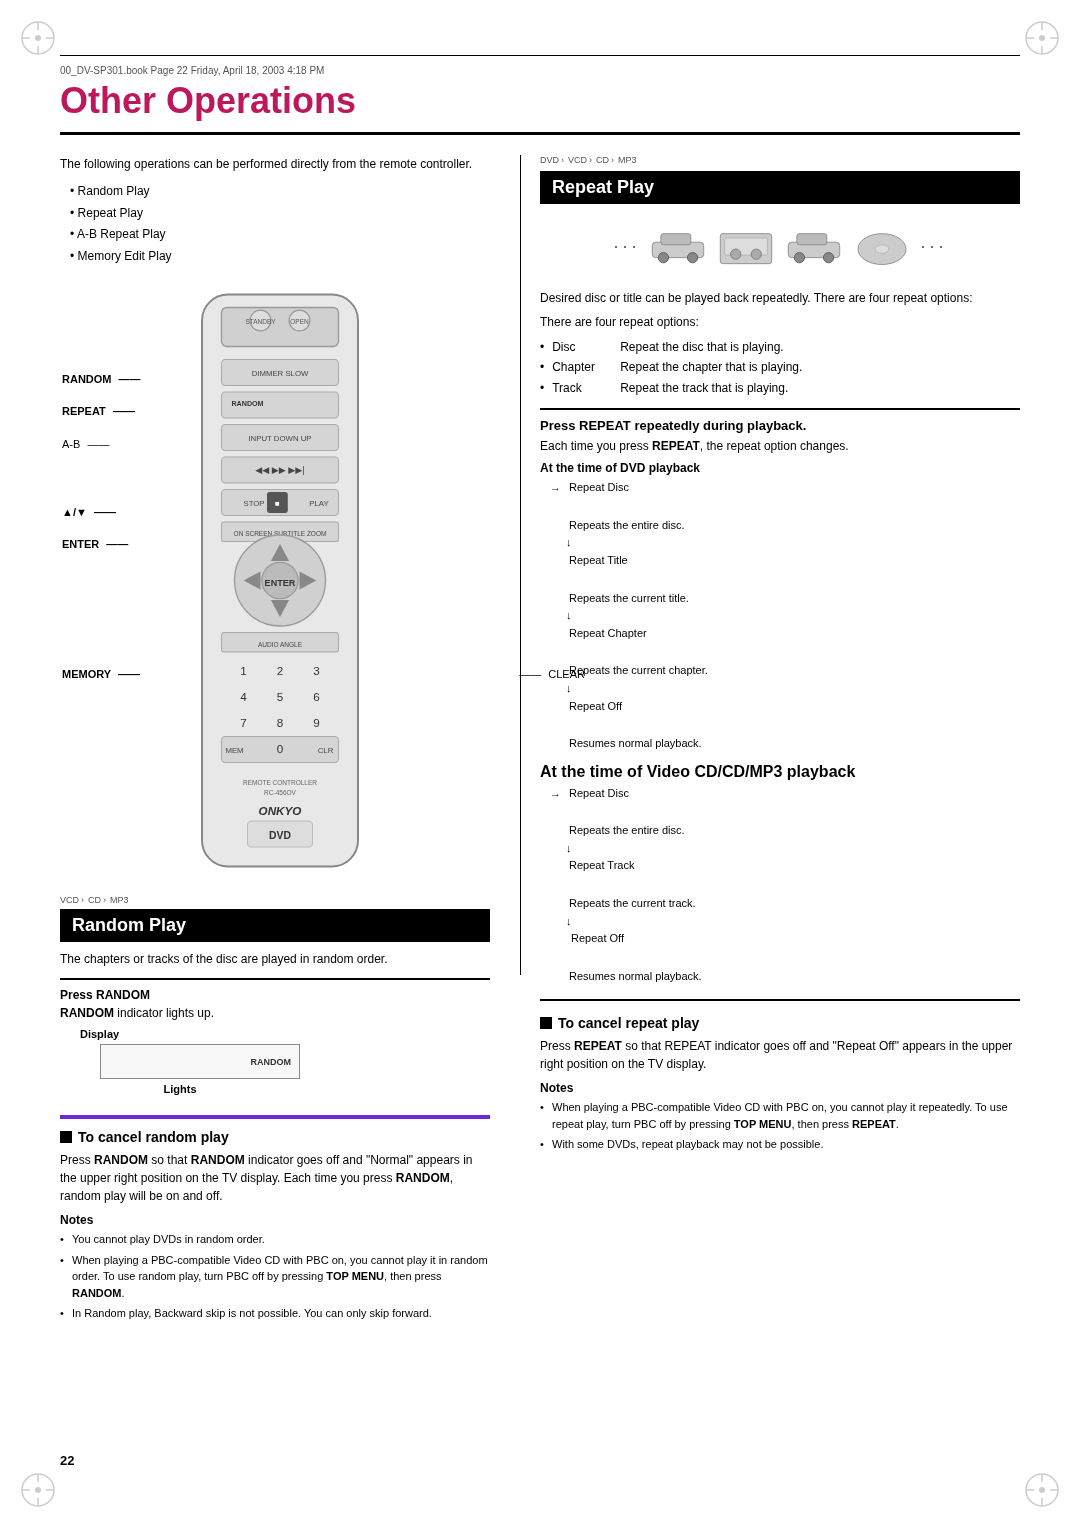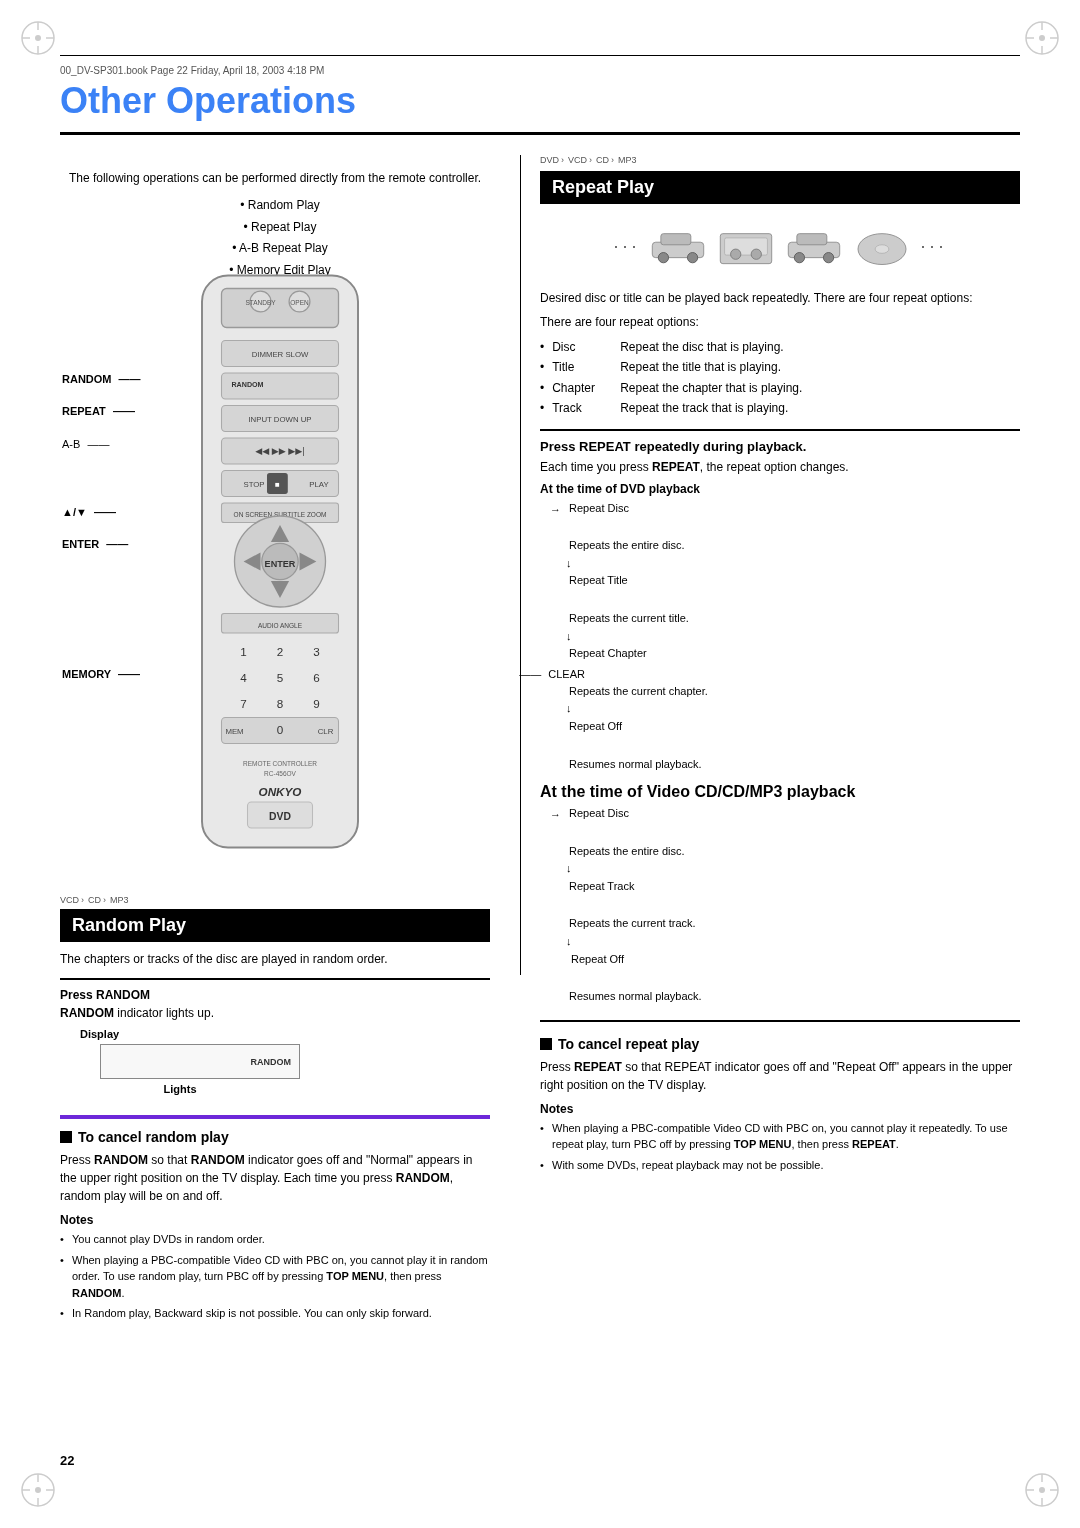--- a/index.html
+++ b/index.html
@@ -37,40 +37,39 @@
       padding-top: 9px;
     }
 
     
     .page-title {
       position: absolute;
       top: 80px;
       left: 60px;
       font-size: 36px;
       font-weight: bold;
-      color: #3b82f6;
+      color: #be185d;
     }
 
     
     .title-underline {
       position: absolute;
       top: 132px;
       left: 60px;
       right: 60px;
       height: 3px;
       background: #000;
     }
 
     
     .left-col {
       position: absolute;
-      top: 169px;
+      top: 155px;
       left: 60px;
       width: 430px;
-      text-align: center;
     }
 
     
     .right-col {
       position: absolute;
       top: 155px;
       left: 540px;
       right: 60px;
     }
 
@@ -404,21 +403,21 @@
 <div style="position:absolute; top:668px; left:62px; font-size:11px; font-weight:bold;">
   <span>MEMORY</span>
   <span style="margin-left:4px; font-size:11px; color:#000;">——</span>
 </div>
 
 <div style="position:absolute; top:668px; right:495px; font-size:11px; font-weight:normal;">
   <span style="margin-right:4px; font-size:11px; color:#000;">——</span>
   <span>CLEAR</span>
 </div>
 
-<div style="position:absolute; top:268px; left:150px; width:260px; height:600px;">
+<div style="position:absolute; top:287px; left:150px; width:260px; height:600px;">
   <svg viewBox="0 0 200 460" width="260" height="600" xmlns="http://www.w3.org/2000/svg">
 
     <rect x="40" y="5" width="120" height="440" rx="20" ry="20" fill="#e8e8e8" stroke="#888" stroke-width="1.5"></rect>
 
     <rect x="55" y="15" width="90" height="30" rx="4" fill="#d0d0d0" stroke="#999" stroke-width="1"></rect>
 
     <circle cx="85" cy="25" r="8" fill="#ddd" stroke="#999" stroke-width="1"></circle>
     <text x="85" y="28" text-anchor="middle" font-size="5" fill="#555">STANDBY</text>
 
     <circle cx="115" cy="25" r="8" fill="#ddd" stroke="#999" stroke-width="1"></circle>
@@ -531,24 +530,20 @@
   <p class="repeat-desc">
     <span>Desired disc or title can be played back repeatedly.
 There are four repeat options:</span>
   </p>
   <p class="repeat-desc">There are four repeat options:</p>
 
   <ul class="repeat-bullet-list">
     <li>
       <span class="bullet-term">Disc</span>
       <span>Repeat the disc that is playing.</span>
-    </li>
-    <li>
-      <span class="bullet-term">Title</span>
-      <span>Repeat the title that is playing.</span>
     </li>
     <li>
       <span class="bullet-term">Chapter</span>
       <span>Repeat the chapter that is playing.</span>
     </li>
     <li>
       <span class="bullet-term">Track</span>
       <span>Repeat the track that is playing.</span>
     </li>
   </ul>

